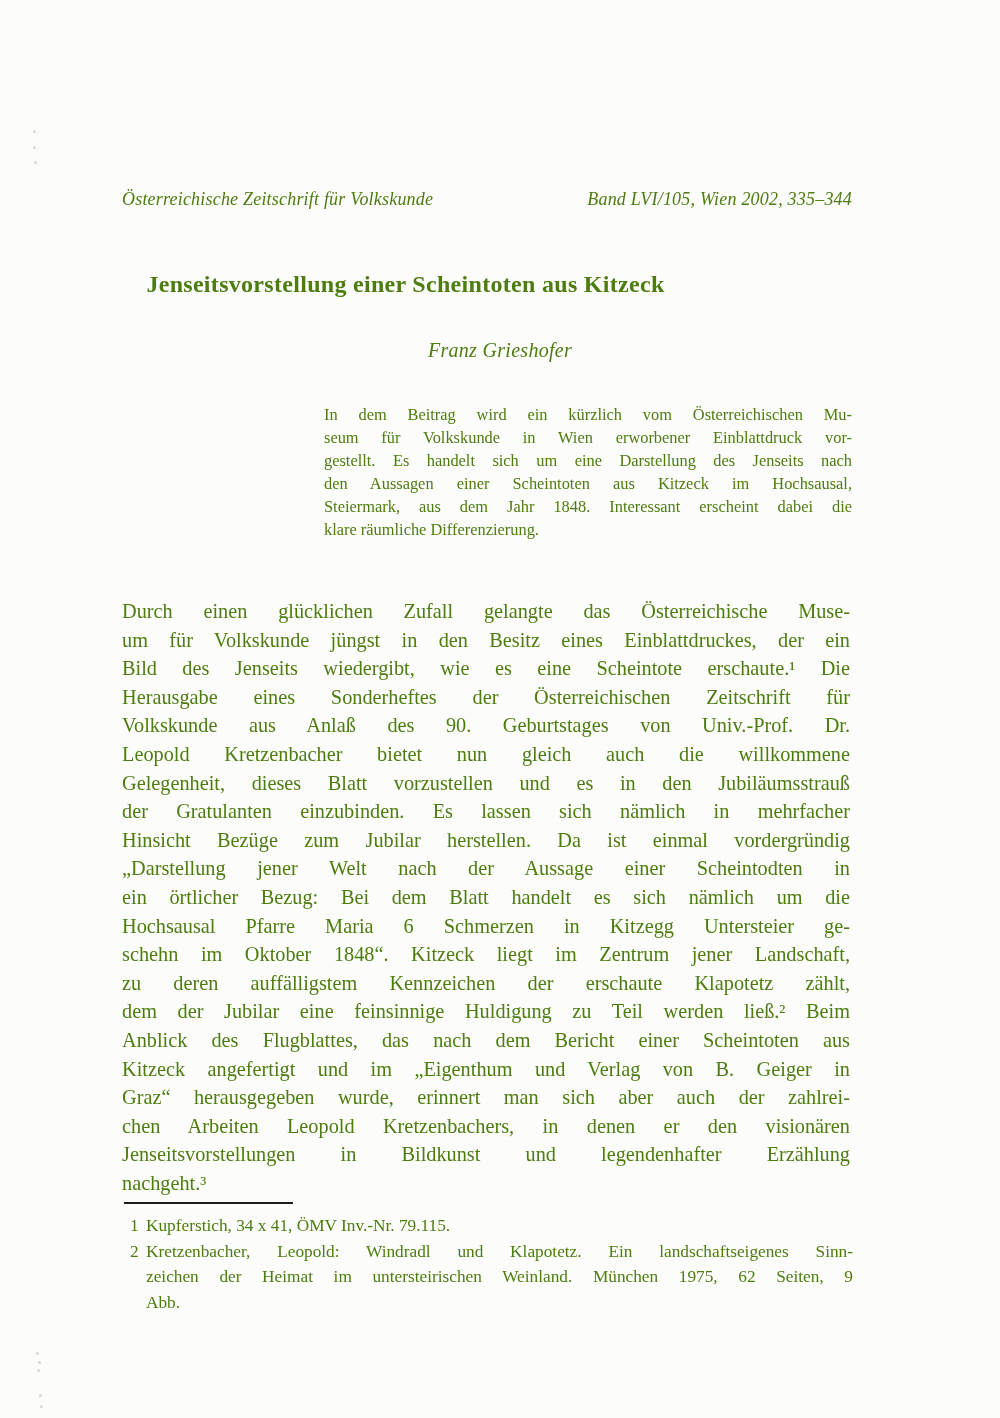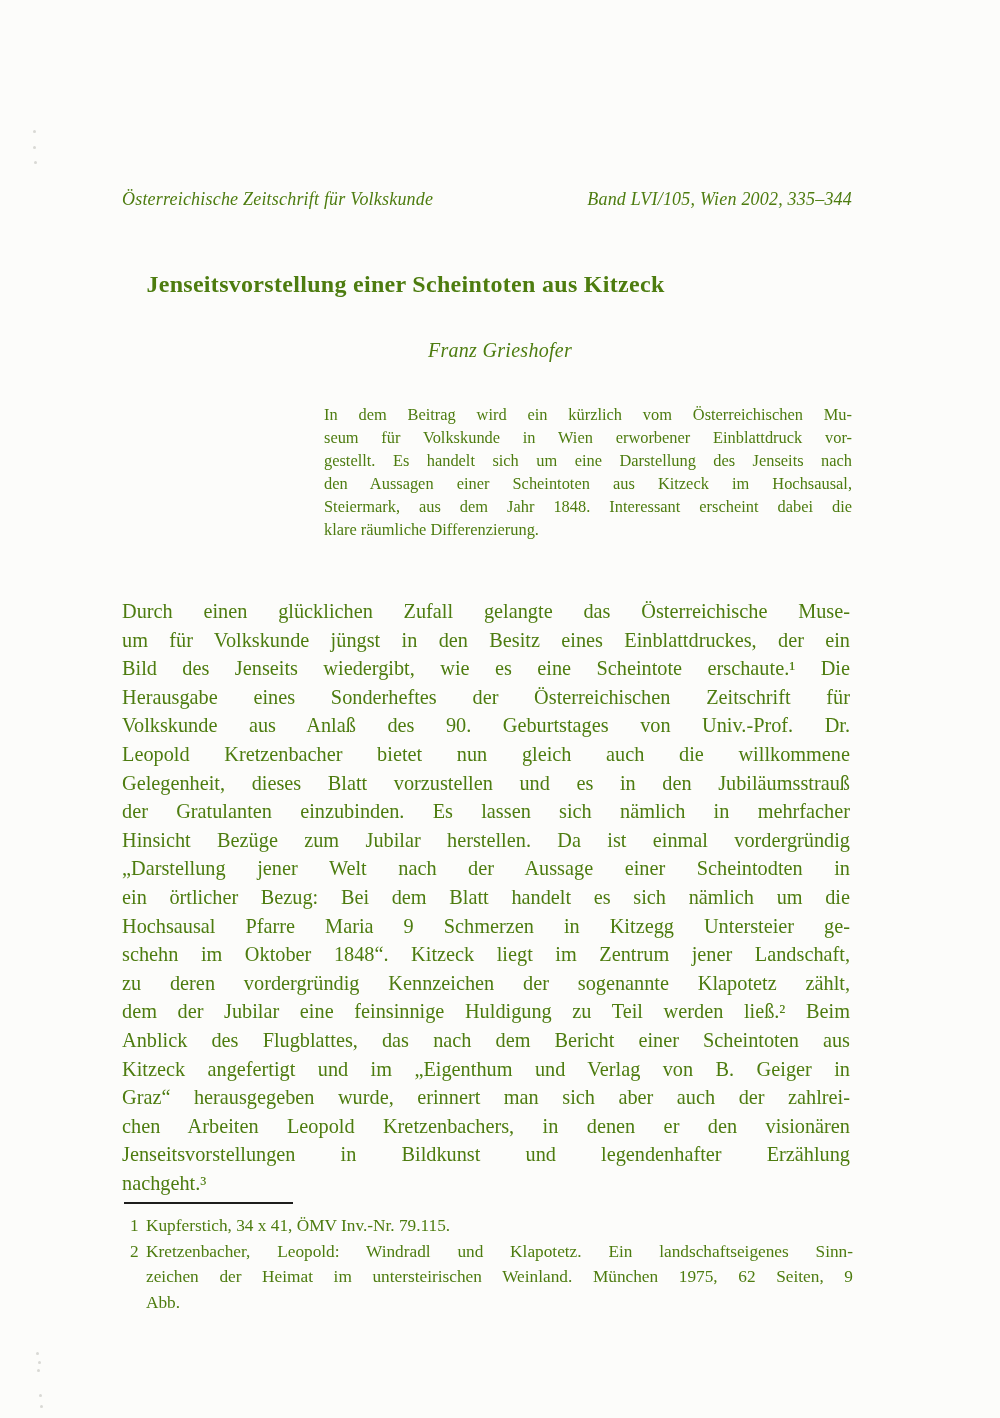--- a/index.html
+++ b/index.html
@@ -93,23 +93,23 @@
     <div class="line">um für Volkskunde jüngst in den Besitz eines Einblattdruckes, der ein</div>
     <div class="line">Bild des Jenseits wiedergibt, wie es eine Scheintote erschaute.¹ Die</div>
     <div class="line">Herausgabe eines Sonderheftes der Österreichischen Zeitschrift für</div>
     <div class="line">Volkskunde aus Anlaß des 90. Geburtstages von Univ.-Prof. Dr.</div>
     <div class="line">Leopold Kretzenbacher bietet nun gleich auch die willkommene</div>
     <div class="line">Gelegenheit, dieses Blatt vorzustellen und es in den Jubiläumsstrauß</div>
     <div class="line">der Gratulanten einzubinden. Es lassen sich nämlich in mehrfacher</div>
     <div class="line">Hinsicht Bezüge zum Jubilar herstellen. Da ist einmal vordergründig</div>
     <div class="line">„Darstellung jener Welt nach der Aussage einer Scheintodten in</div>
     <div class="line">ein örtlicher Bezug: Bei dem Blatt handelt es sich nämlich um die</div>
-    <div class="line">Hochsausal Pfarre Maria 9 Schmerzen in Kitzegg Untersteier ge-</div>
+    <div class="line">Hochsausal Pfarre Maria 6 Schmerzen in Kitzegg Untersteier ge-</div>
     <div class="line">schehn im Oktober 1848“. Kitzeck liegt im Zentrum jener Landschaft,</div>
-    <div class="line">zu deren vordergründig Kennzeichen der sogenannte Klapotetz zählt,</div>
+    <div class="line">zu deren auffälligstem Kennzeichen der erschaute Klapotetz zählt,</div>
     <div class="line">dem der Jubilar eine feinsinnige Huldigung zu Teil werden ließ.² Beim</div>
     <div class="line">Anblick des Flugblattes, das nach dem Bericht einer Scheintoten aus</div>
     <div class="line">Kitzeck angefertigt und im „Eigenthum und Verlag von B. Geiger in</div>
     <div class="line">Graz“ herausgegeben wurde, erinnert man sich aber auch der zahlrei-</div>
     <div class="line">chen Arbeiten Leopold Kretzenbachers, in denen er den visionären</div>
     <div class="line">Jenseitsvorstellungen in Bildkunst und legendenhafter Erzählung</div>
     <div class="line last">nachgeht.³</div>
   </div>
 
   <div class="fn-rule"></div>

